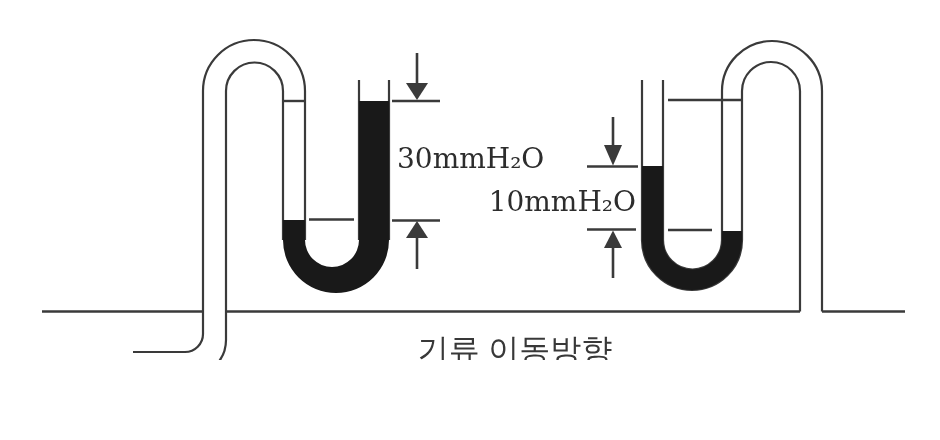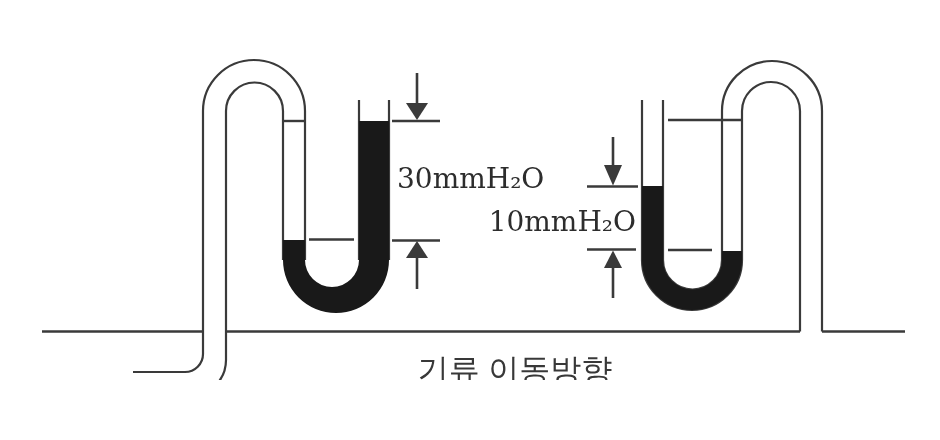--- a/index.html
+++ b/index.html
@@ -7,21 +7,20 @@
     padding: 0;
     background: #ffffff;
   }
   .stage {
     position: relative;
     width: 940px;
     height: 360px;
     background: #ffffff;
     overflow: hidden;
     font-family: "Liberation Sans", sans-serif;
-    margin-top: 20px;
   }
   svg { display: block; }
   .reading-label {
     font-family: "DejaVu Serif", "Liberation Serif", serif;
     font-size: 28px;
   }
   .flow-label {
     font-family: "Liberation Sans", "DejaVu Sans", sans-serif;
     font-size: 31px;
   }

